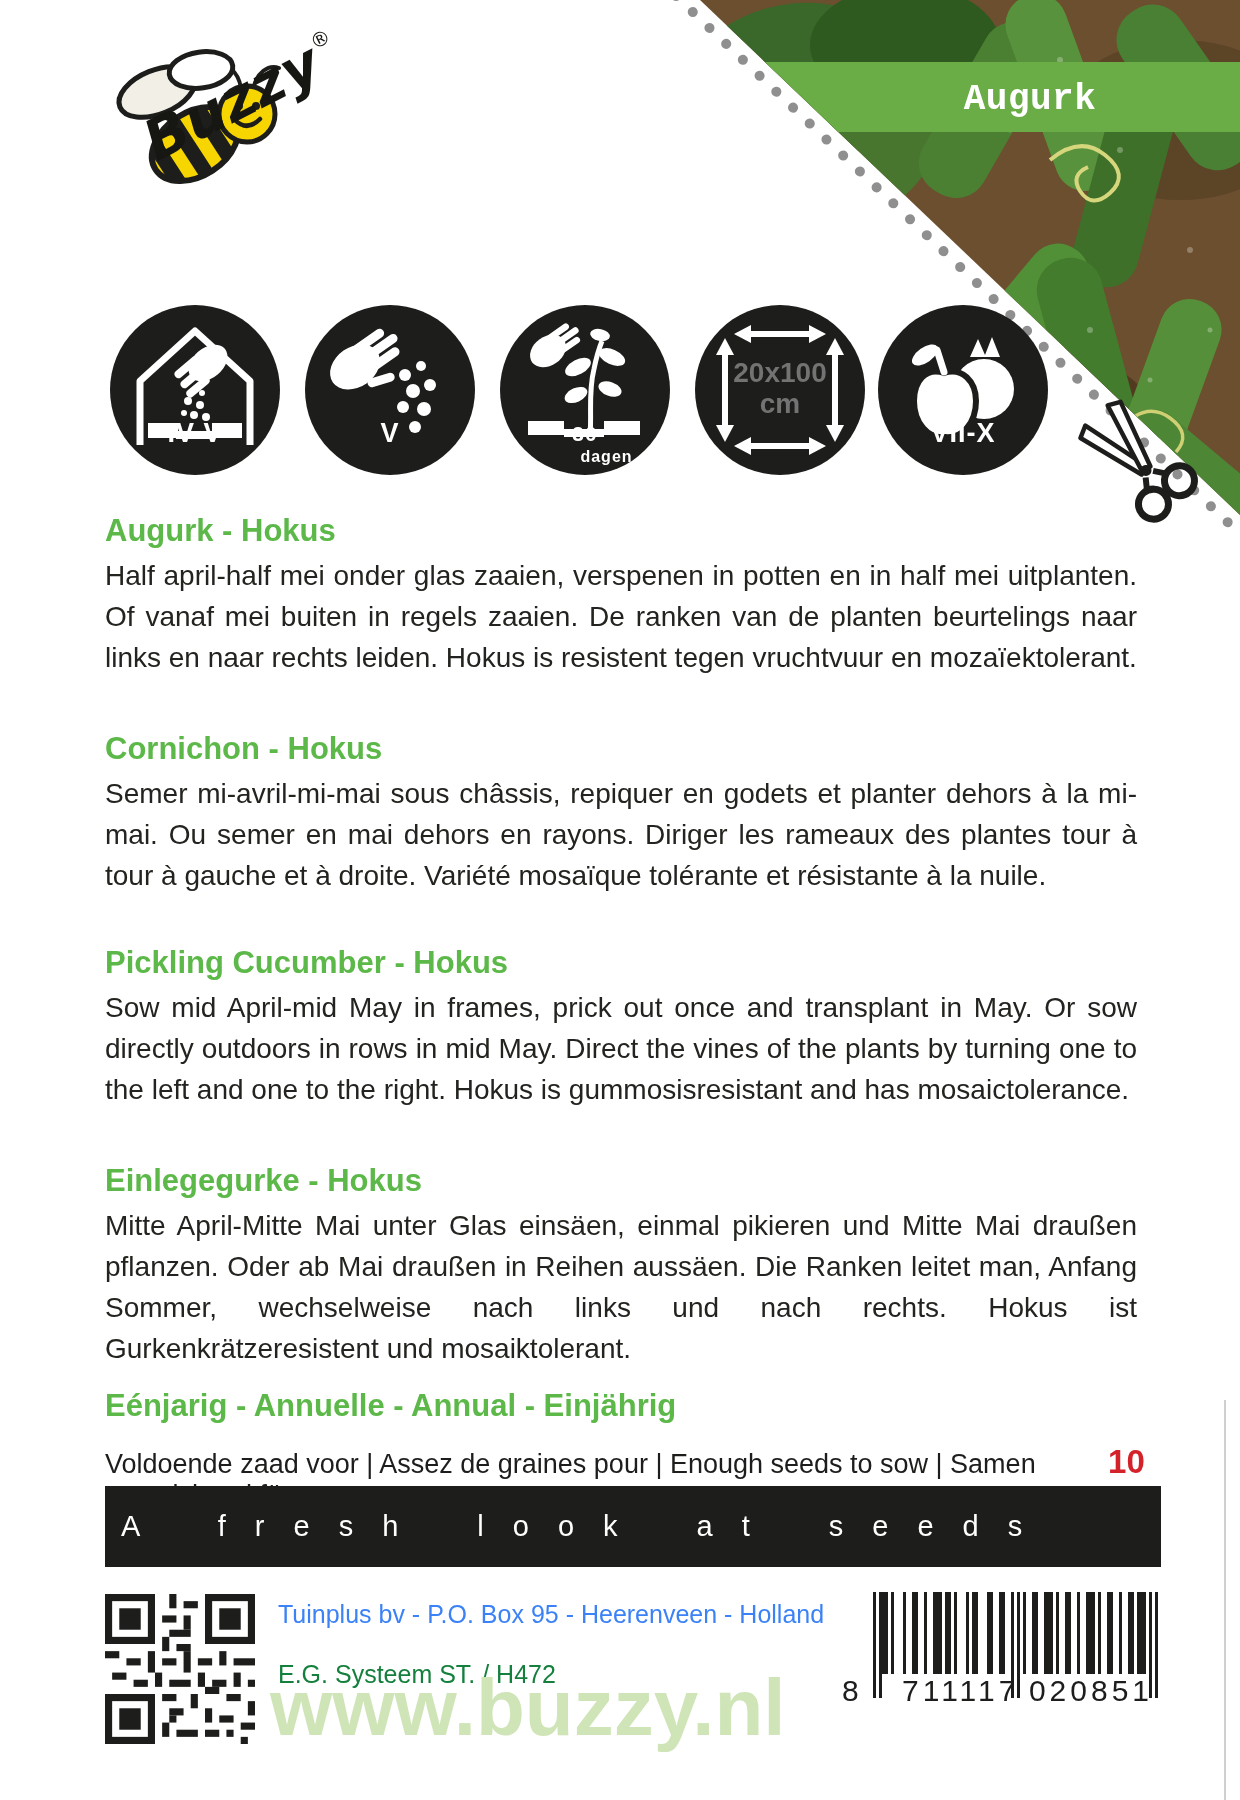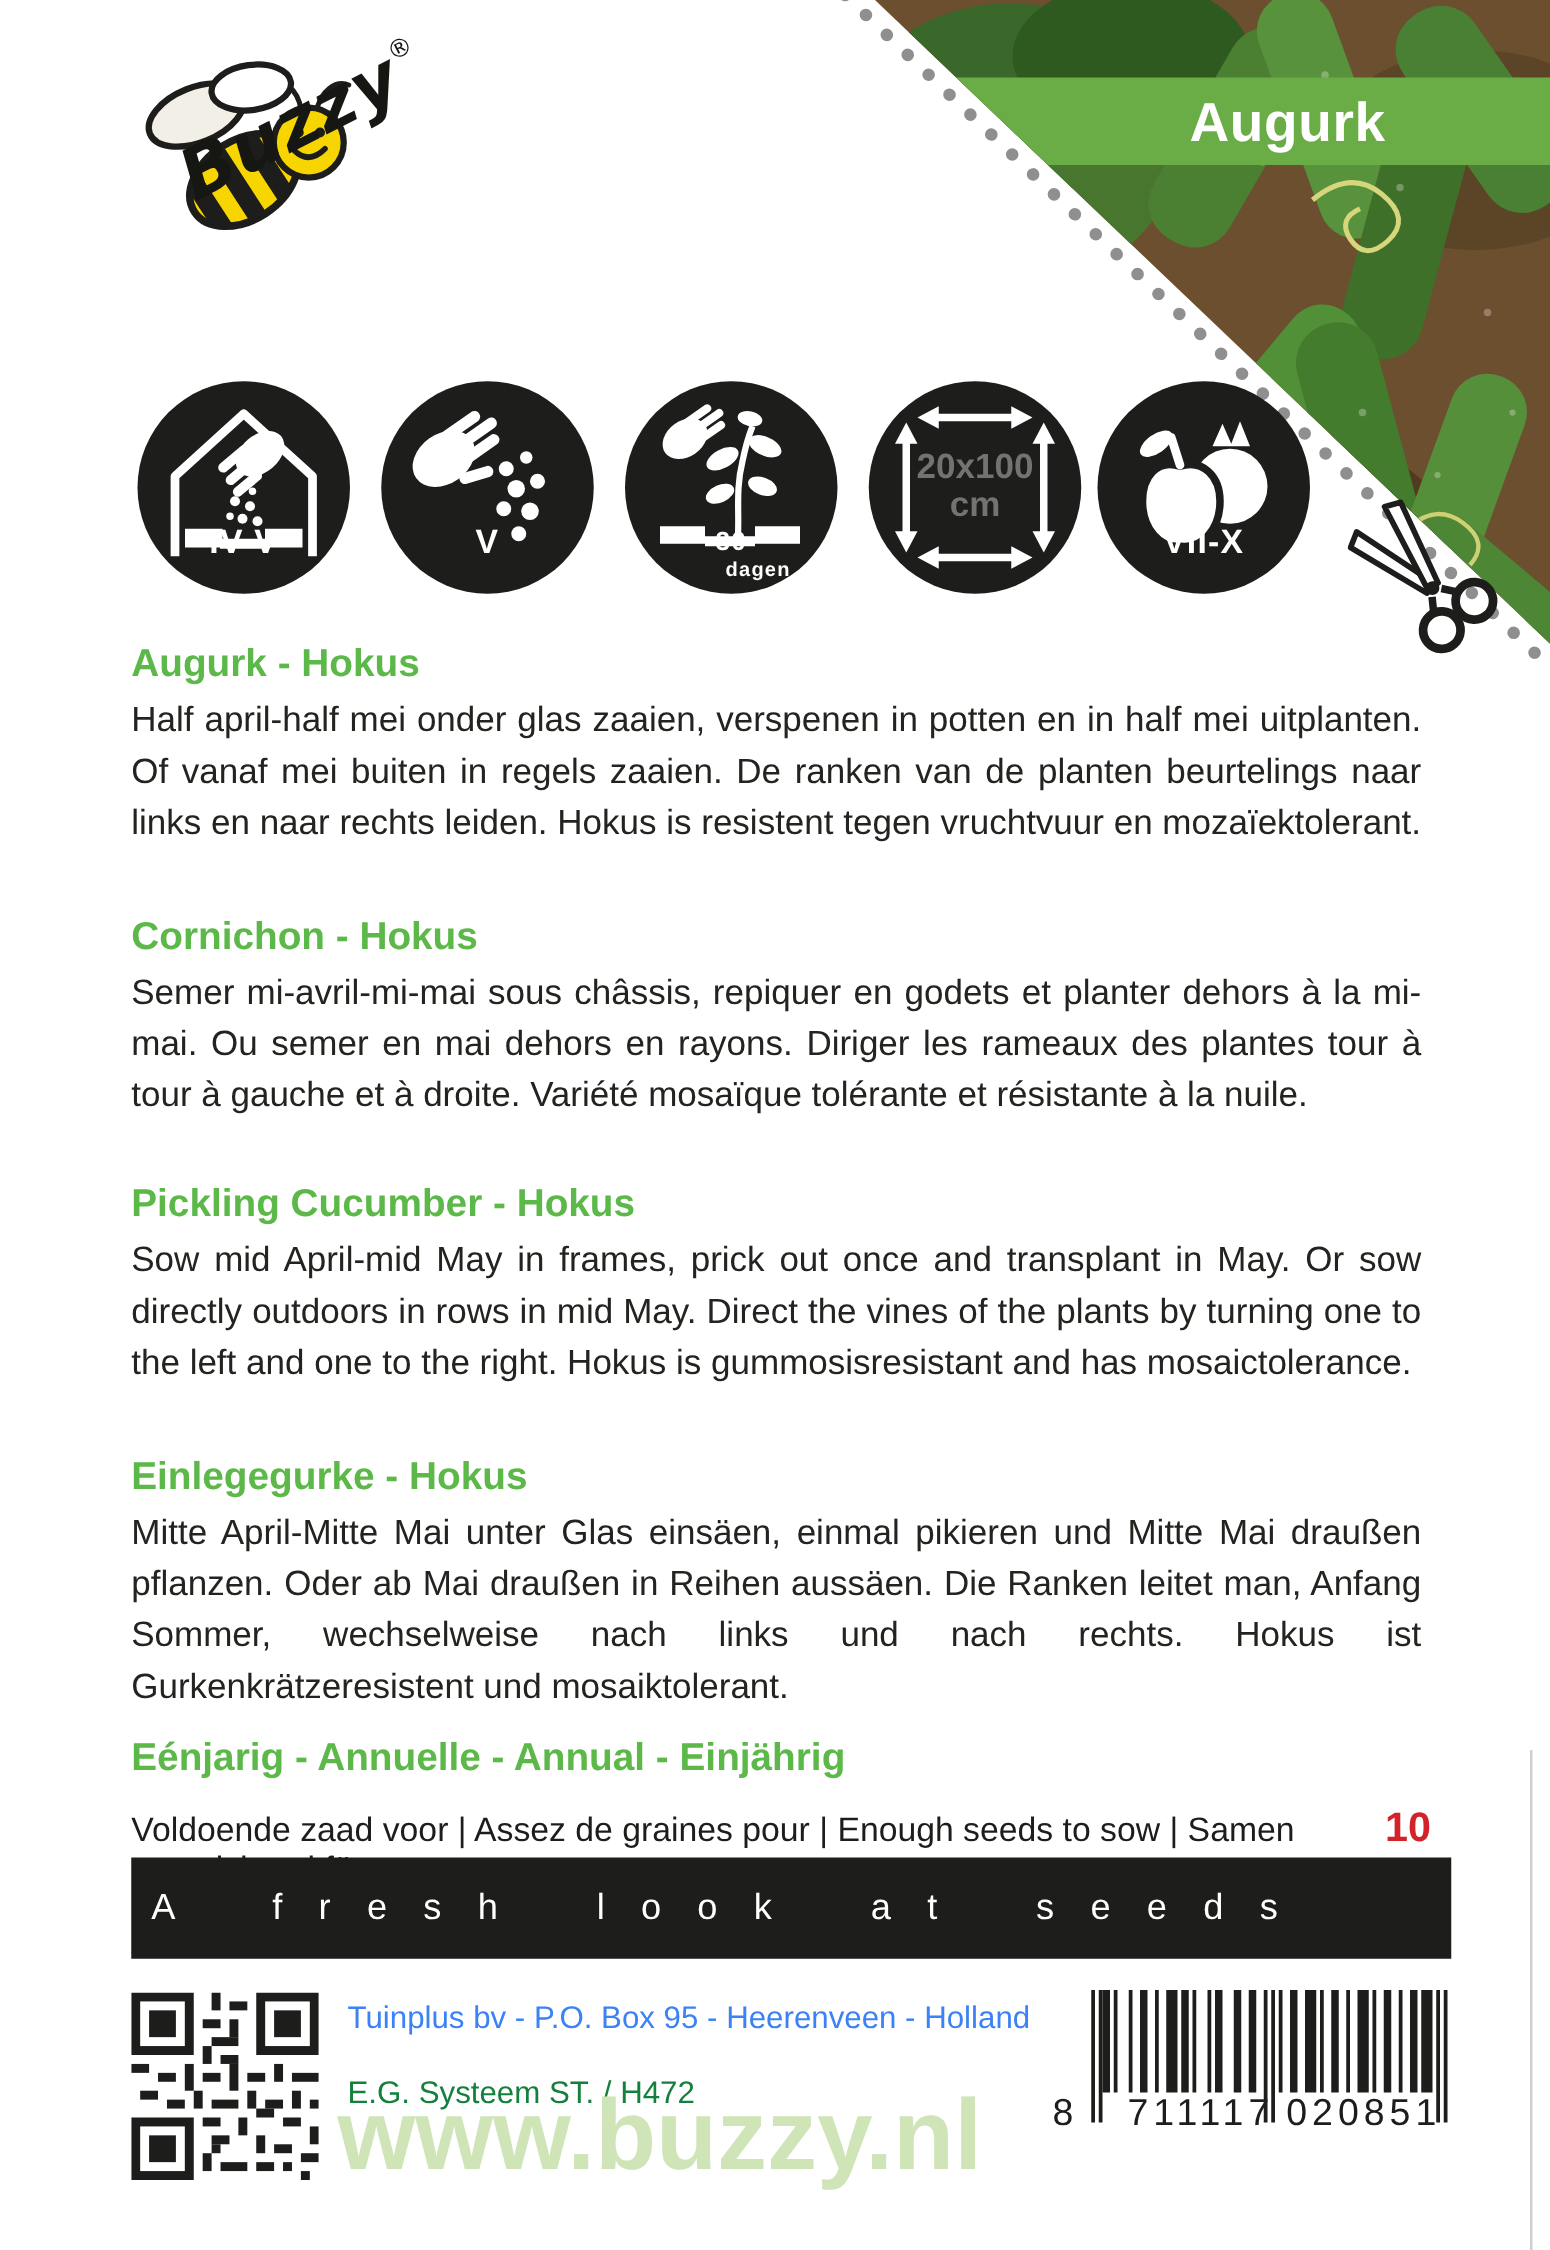--- a/index.html
+++ b/index.html
@@ -14,21 +14,21 @@
     left:148px;top:112px;width:230px;
     transform:rotate(-27deg);transform-origin:left center;
     font:italic 700 56px "DejaVu Sans",sans-serif;color:#161613;
     letter-spacing:1px;white-space:nowrap;
   }
   .logo-text sup{font:italic 400 20px "DejaVu Sans",sans-serif;vertical-align:28px;margin-left:2px;}
   
   .photo-label{
     left:820px;top:68px;width:420px;height:62px;
     display:flex;align-items:center;justify-content:center;
-    color:#ffffff;font-weight:700;font-size:44px;letter-spacing:.5px;
+    color:#ffffff;font-weight:700;font-size:36px;letter-spacing:.5px;font-family:Liberation Mono, monospace;
   }
   
   .icon-circle{
     width:170px;height:170px;border-radius:50%;background:#1d1d1b;
     position:absolute;top:305px;
   }
   .icon-circle svg{position:absolute;left:0;top:0;}
   .icon-label{
     position:absolute;left:0;right:0;bottom:26px;text-align:center;
     color:#fff;font-weight:700;font-size:27px;letter-spacing:1px;

